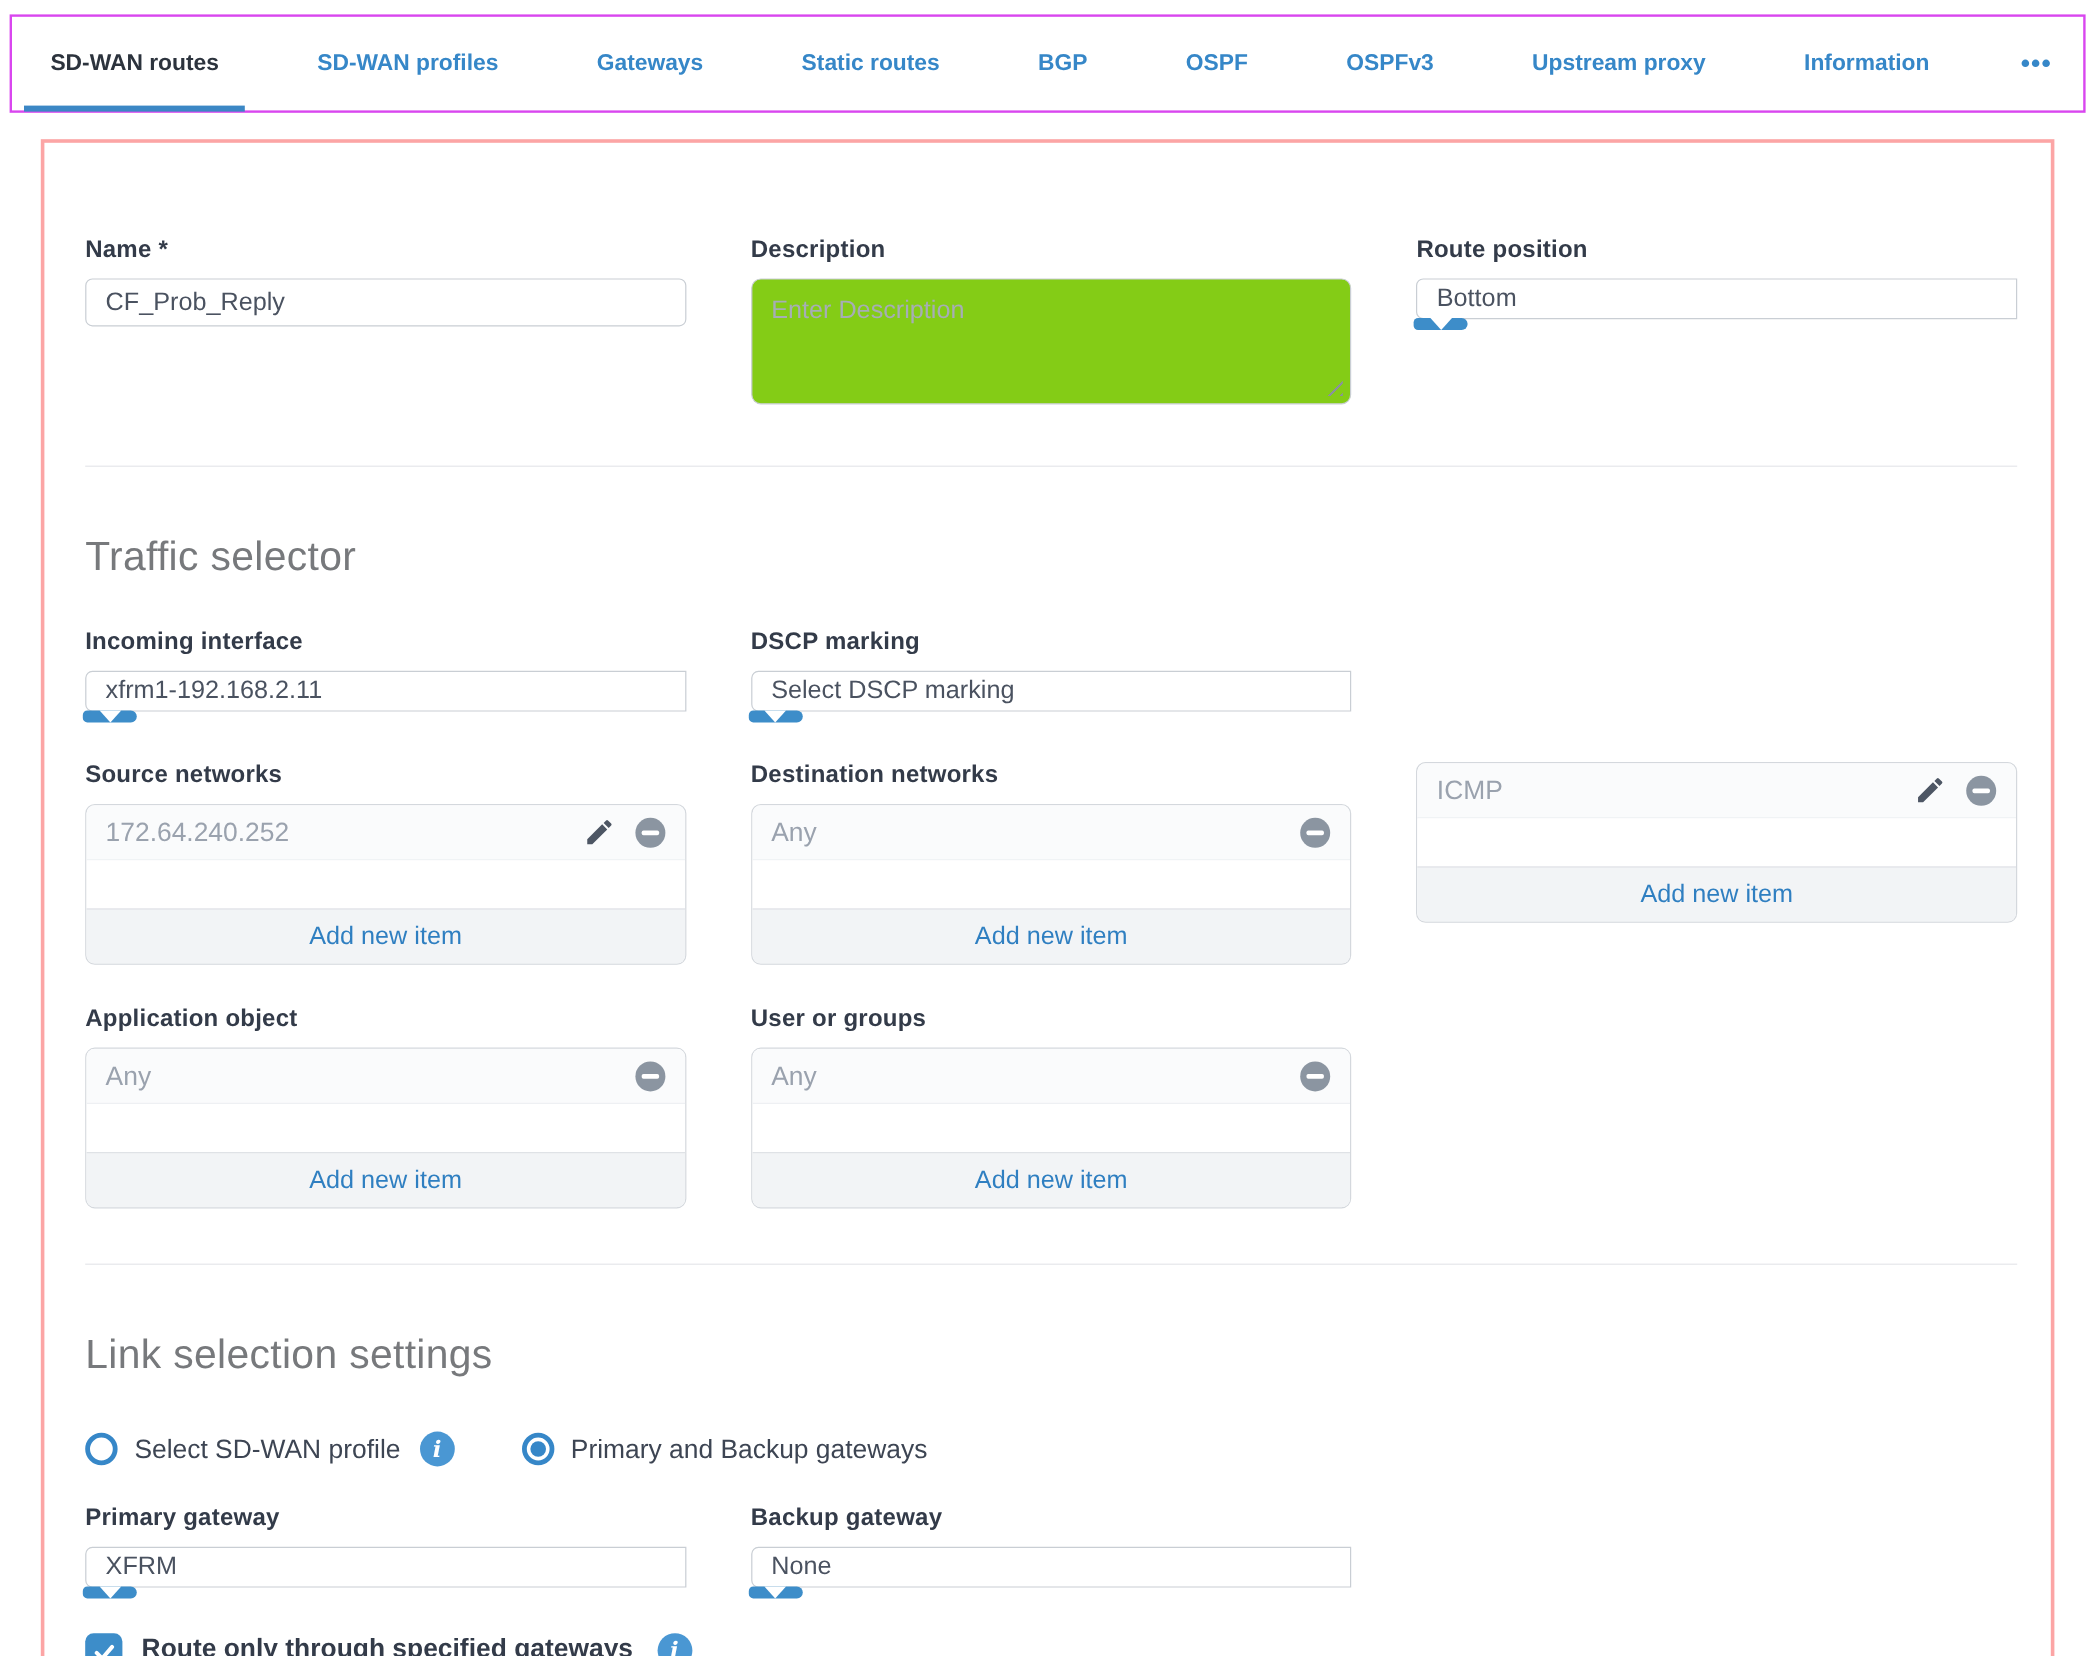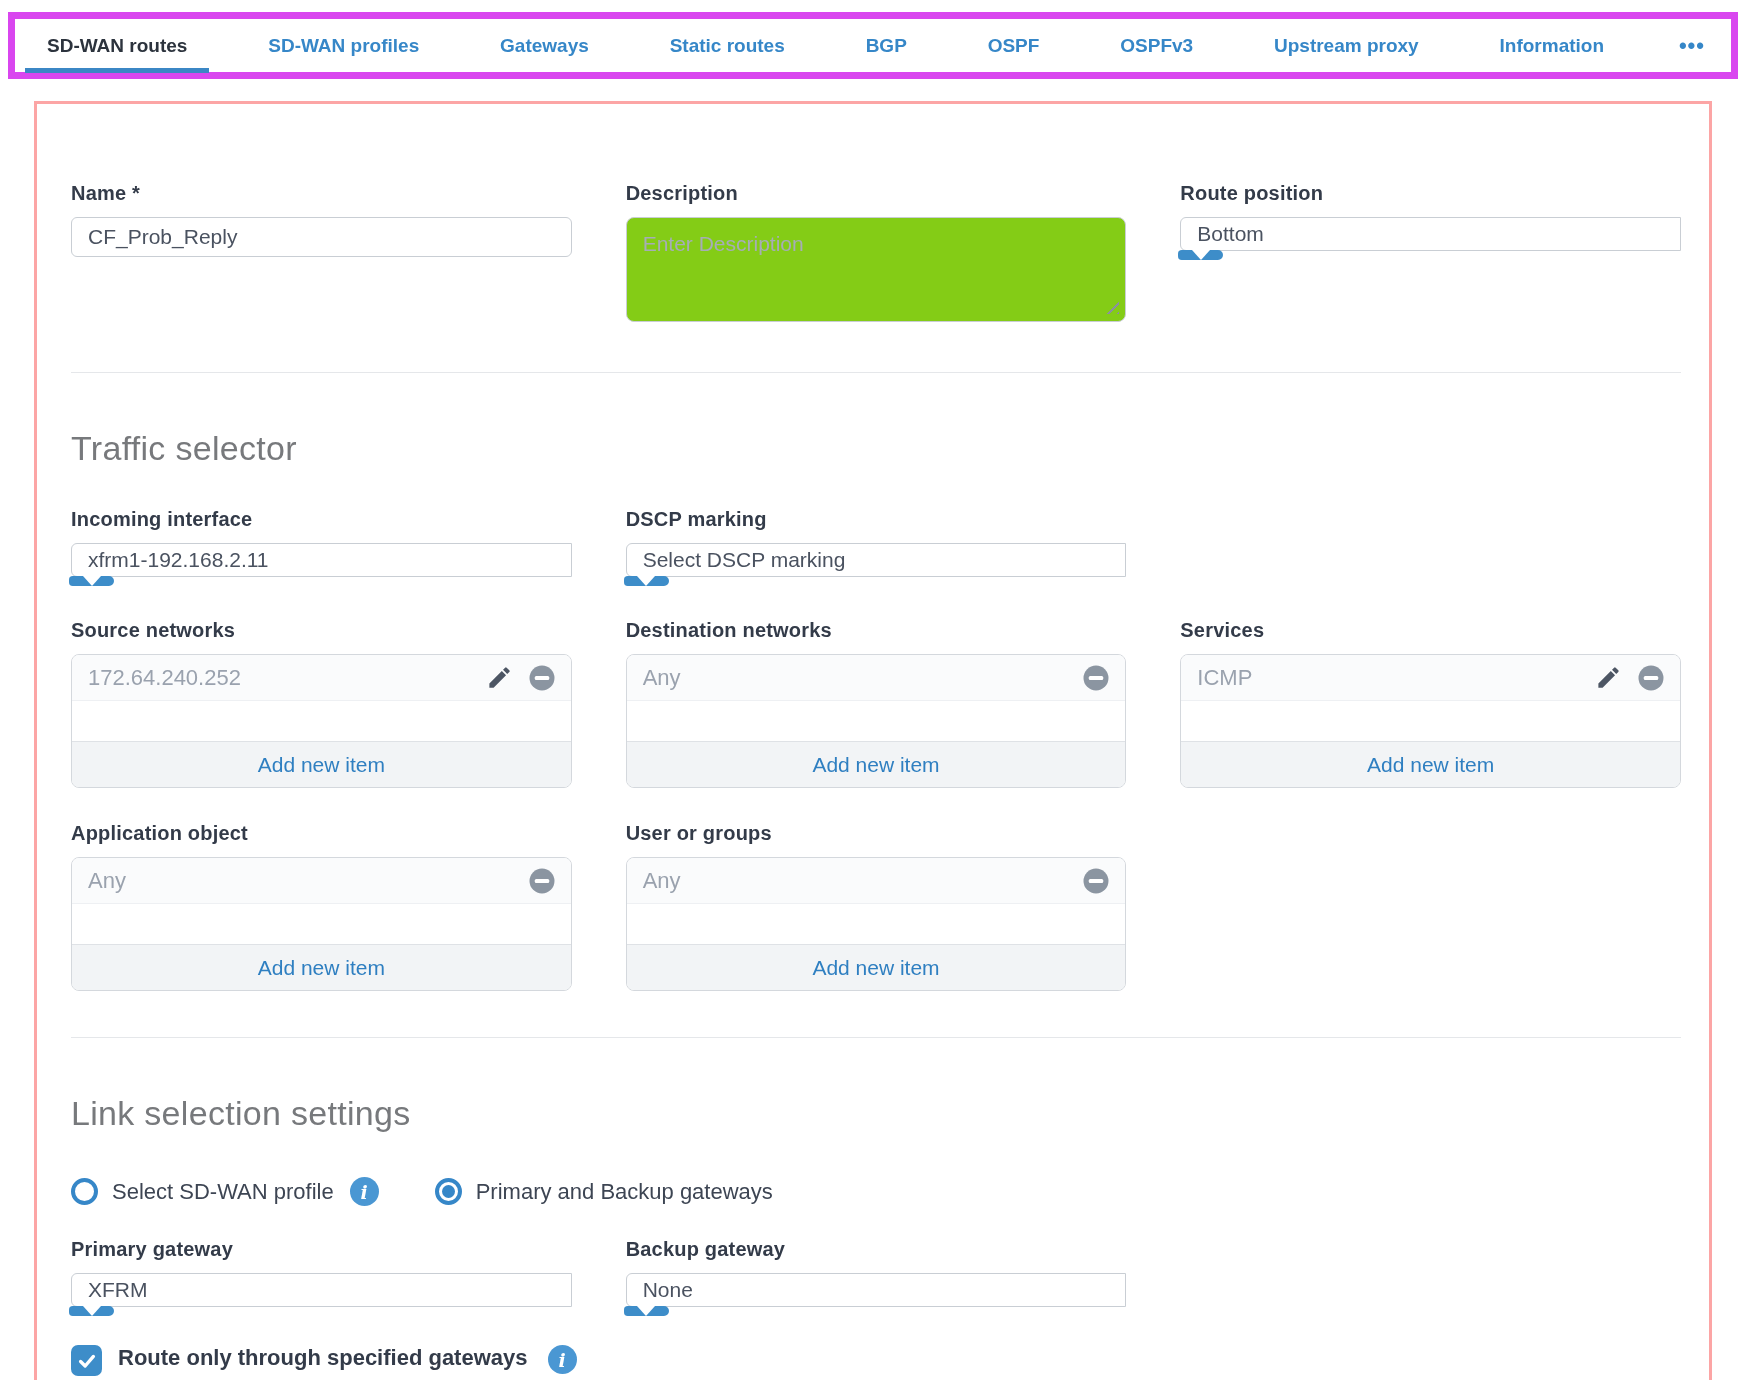--- a/index.html
+++ b/index.html
@@ -8,22 +8,22 @@
     width:1746px; height:1380px;
     font-family:"Liberation Sans", sans-serif;
     color:#333b49;
     position:relative;
     overflow:hidden;
   }
 
   
   .tabbar {
     margin:12px 8px 0 8px;
-    height:67px;
-    border:7px solid #d946ef;
+    height:82px;
+    border:2px solid #d946ef;
     display:flex;
     align-items:stretch;
     justify-content:space-between;
     padding:0 10px;
     background:#fff;
   }
   .tab {
     display:flex; align-items:center;
     padding:0 22px;
     font-size:19px; font-weight:700;
@@ -291,21 +291,20 @@
                 </svg>
             </span>
           </span>
         </div>
         <div class="list-spacer"></div>
         <div class="list-footer">Add new item</div>
       </div>
     </div>
 
     <div>
-      <div class="field-label">Services</div>
       <div class="listbox">
         <div class="list-item">
           <span class="item-text">ICMP</span>
           <span class="item-icons">
             <span class="icon-btn">
               <svg width="27" height="27" viewBox="0 0 24 24" fill="#4d5664">
                   <path d="M3 17.25V21h3.75L17.81 9.94l-3.75-3.75L3 17.25zM20.71 7.04a.996.996 0 0 0 0-1.41l-2.34-2.34a.996.996 0 0 0-1.41 0l-1.83 1.83 3.75 3.75 1.83-1.83z"></path>
                 </svg>
             </span>
             <span class="icon-btn">

